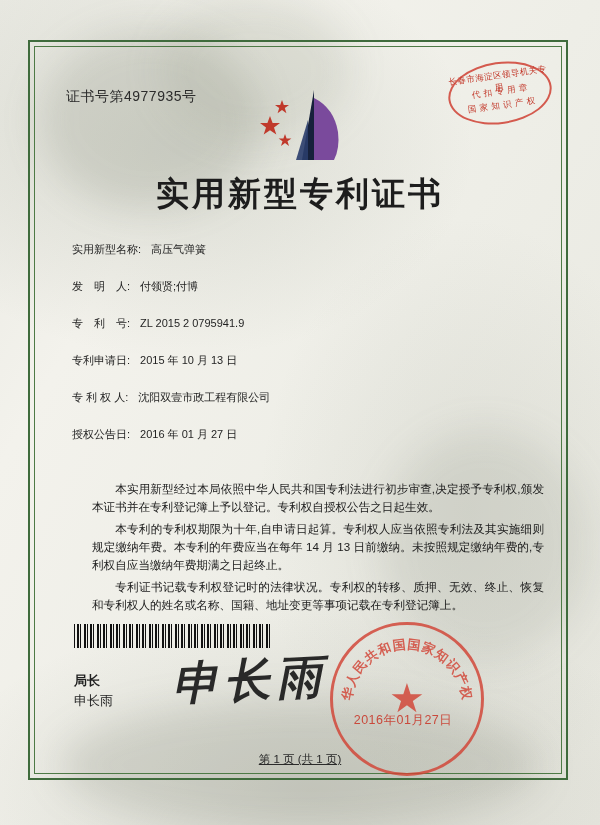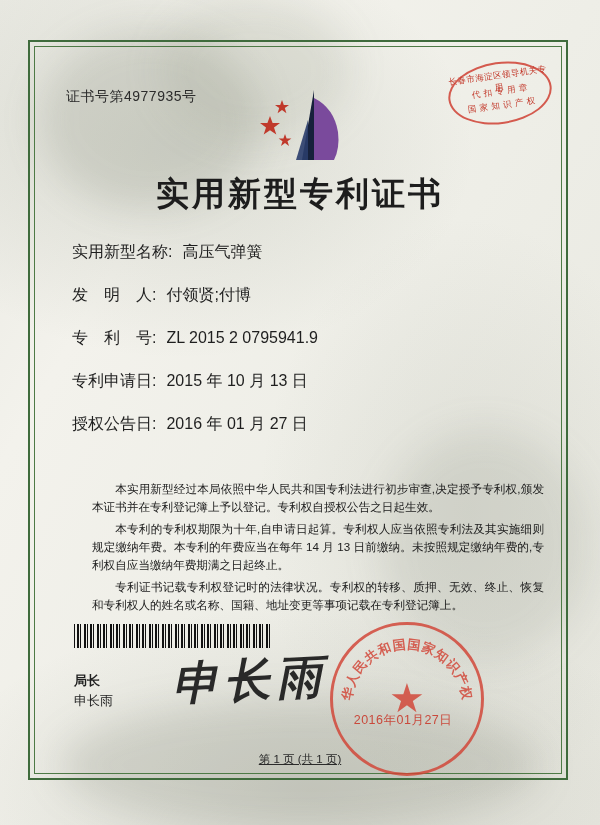--- a/index.html
+++ b/index.html
@@ -91,21 +91,21 @@
   
   .fields {
     position: absolute;
     left: 72px; top: 242px;
     width: 450px;
   }
   .field-row {
     display: flex;
     align-items: baseline;
     margin-bottom: 22px;
-    font-size: 16px;
+    font-size: 11px;
     color: #1f1f1f;
   }
   .field-label {
     white-space: nowrap;
     font-family: "Liberation Sans", sans-serif;
   }
   .field-value {
     margin-left: 10px;
     font-family: "Liberation Sans", sans-serif;
   }
@@ -299,20 +299,24 @@
       <span class="field-label">发　明　人:</span>
       <span class="field-value">付领贤;付博</span>
     </div>
     <div class="field-row">
       <span class="field-label">专　利　号:</span>
       <span class="field-value">ZL 2015 2 0795941.9</span>
     </div>
     <div class="field-row">
       <span class="field-label">专利申请日:</span>
       <span class="field-value">2015 年 10 月 13 日</span>
+    </div>
+    <div class="field-row">
+      <span class="field-label">专 利 权 人:</span>
+      <span class="field-value">沈阳双壹市政工程有限公司</span>
     </div>
     <div class="field-row">
       <span class="field-label">授权公告日:</span>
       <span class="field-value">2016 年 01 月 27 日</span>
     </div>
   </div>
 
   <div class="body-text">
     <p>本实用新型经过本局依照中华人民共和国专利法进行初步审查,决定授予专利权,颁发本证书并在专利登记簿上予以登记。专利权自授权公告之日起生效。</p>
     <p>本专利的专利权期限为十年,自申请日起算。专利权人应当依照专利法及其实施细则规定缴纳年费。本专利的年费应当在每年 14 月 13 日前缴纳。未按照规定缴纳年费的,专利权自应当缴纳年费期满之日起终止。</p>

